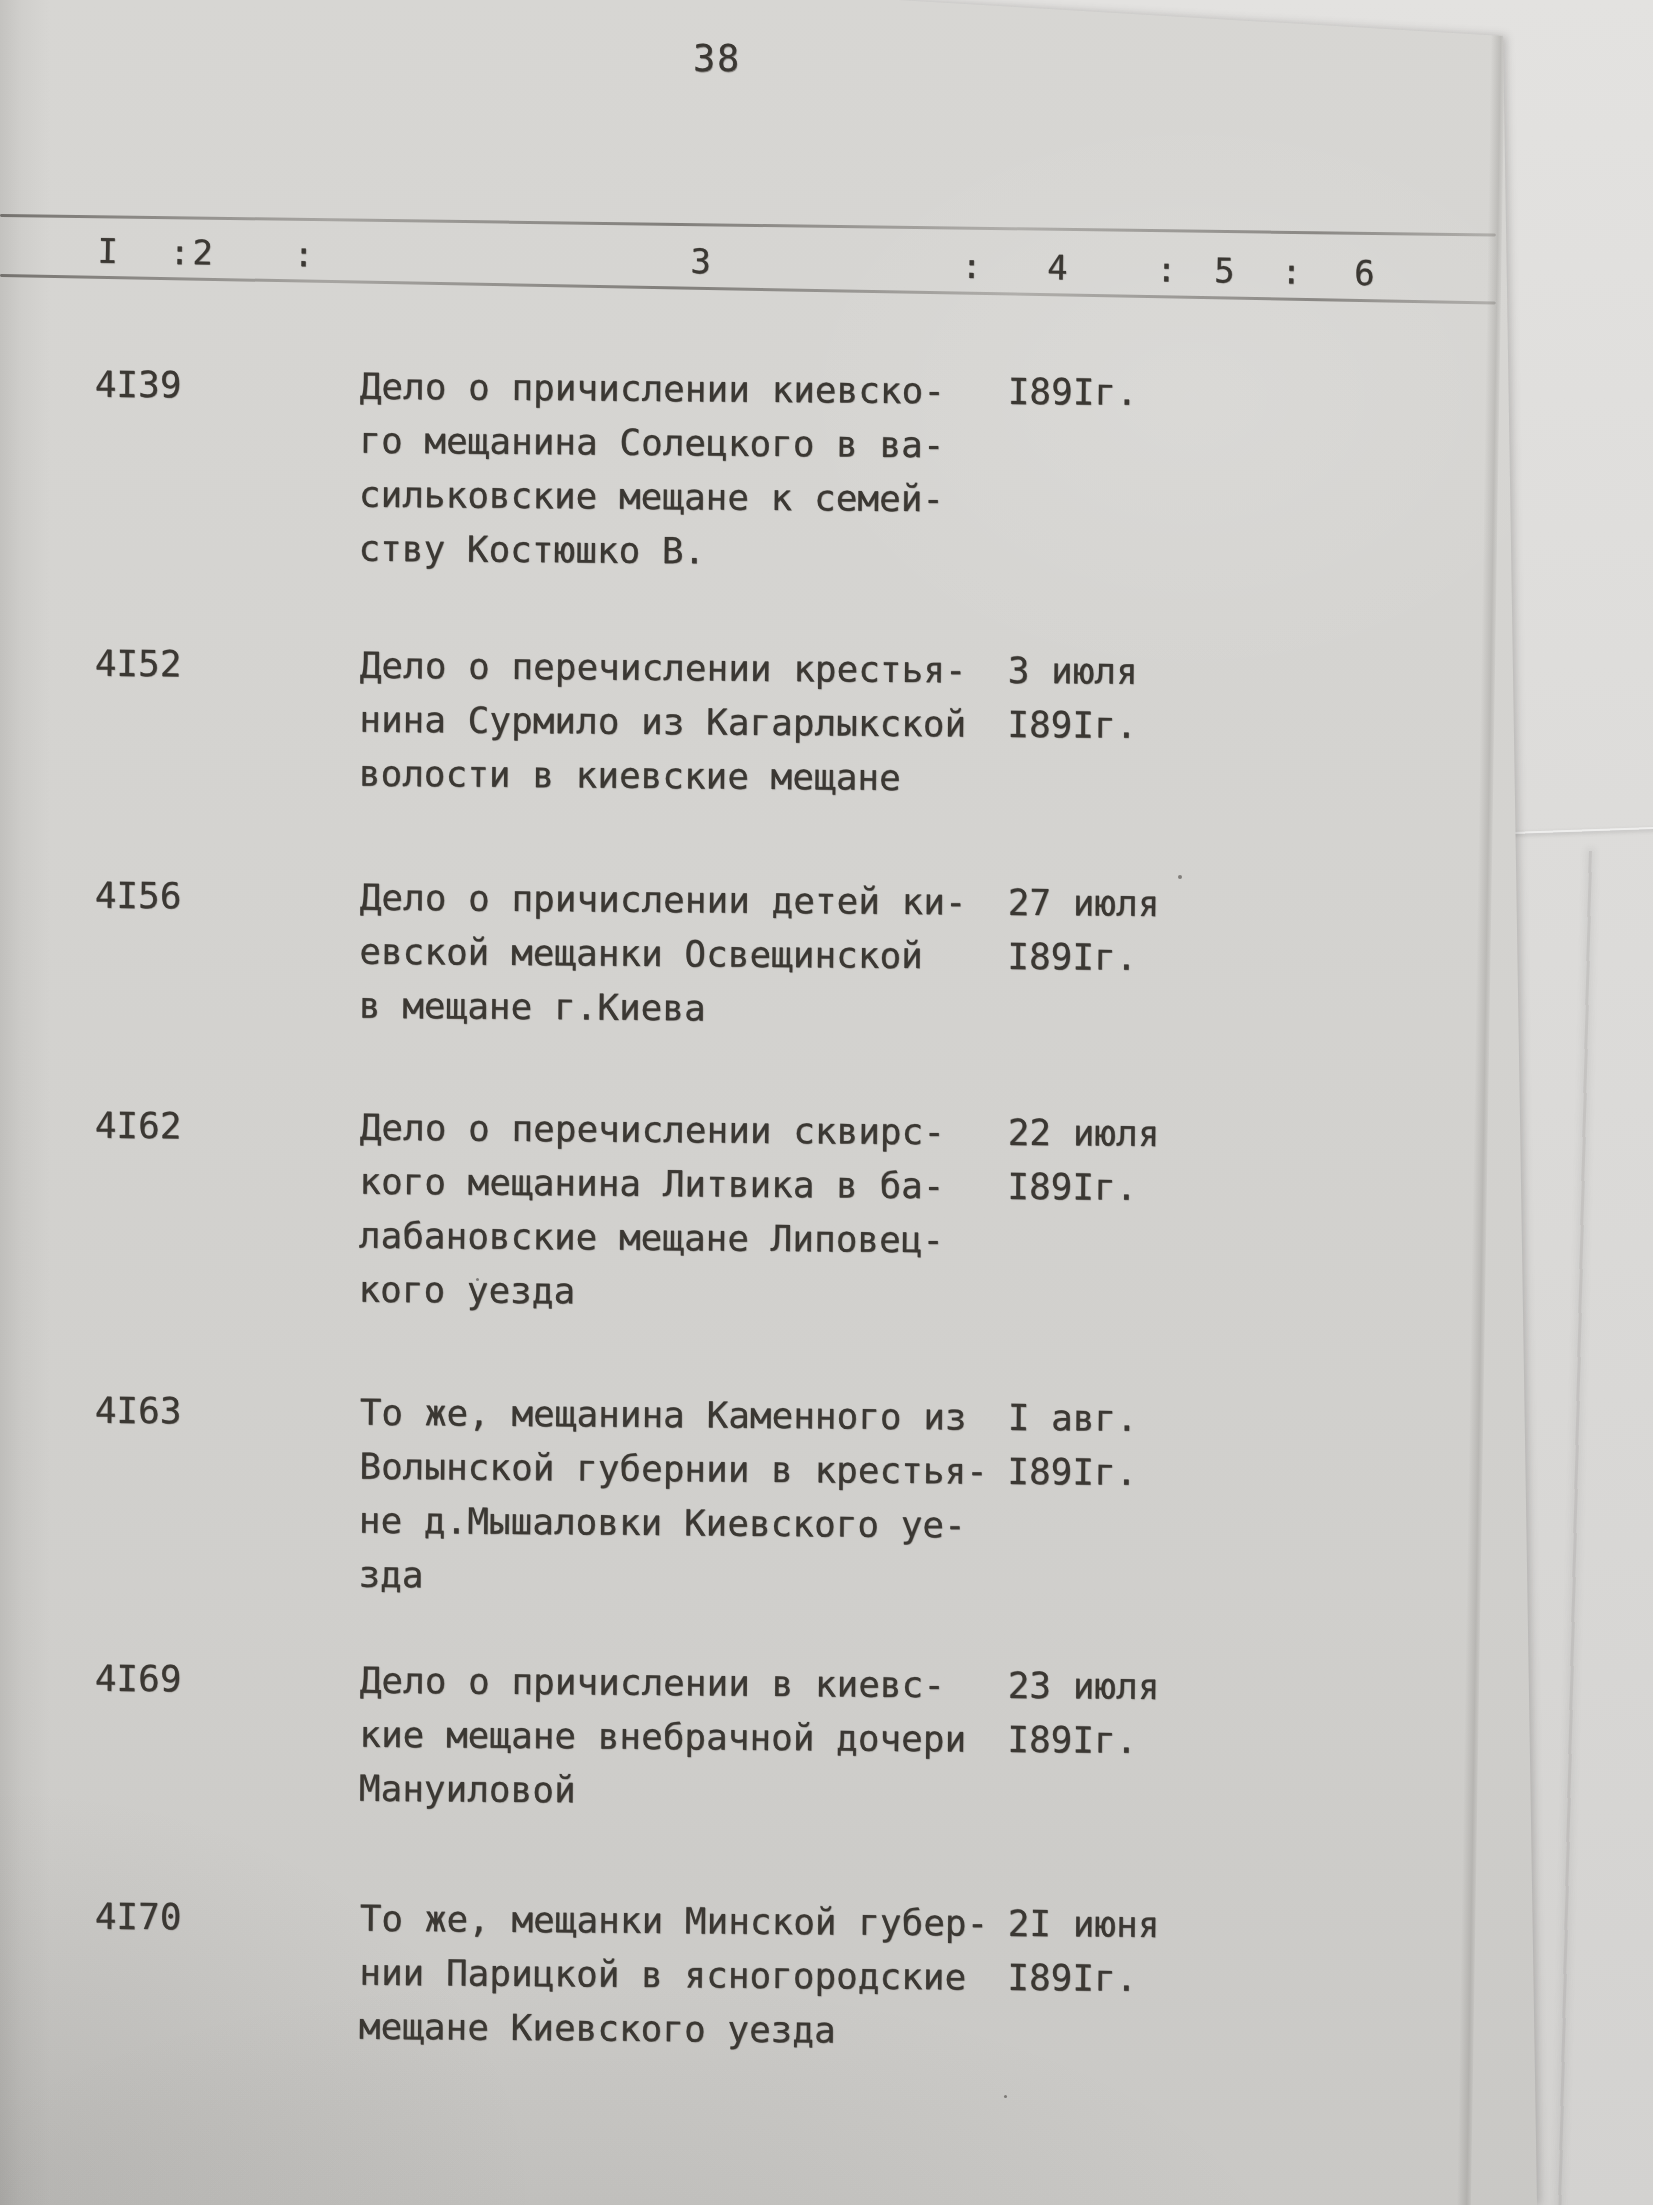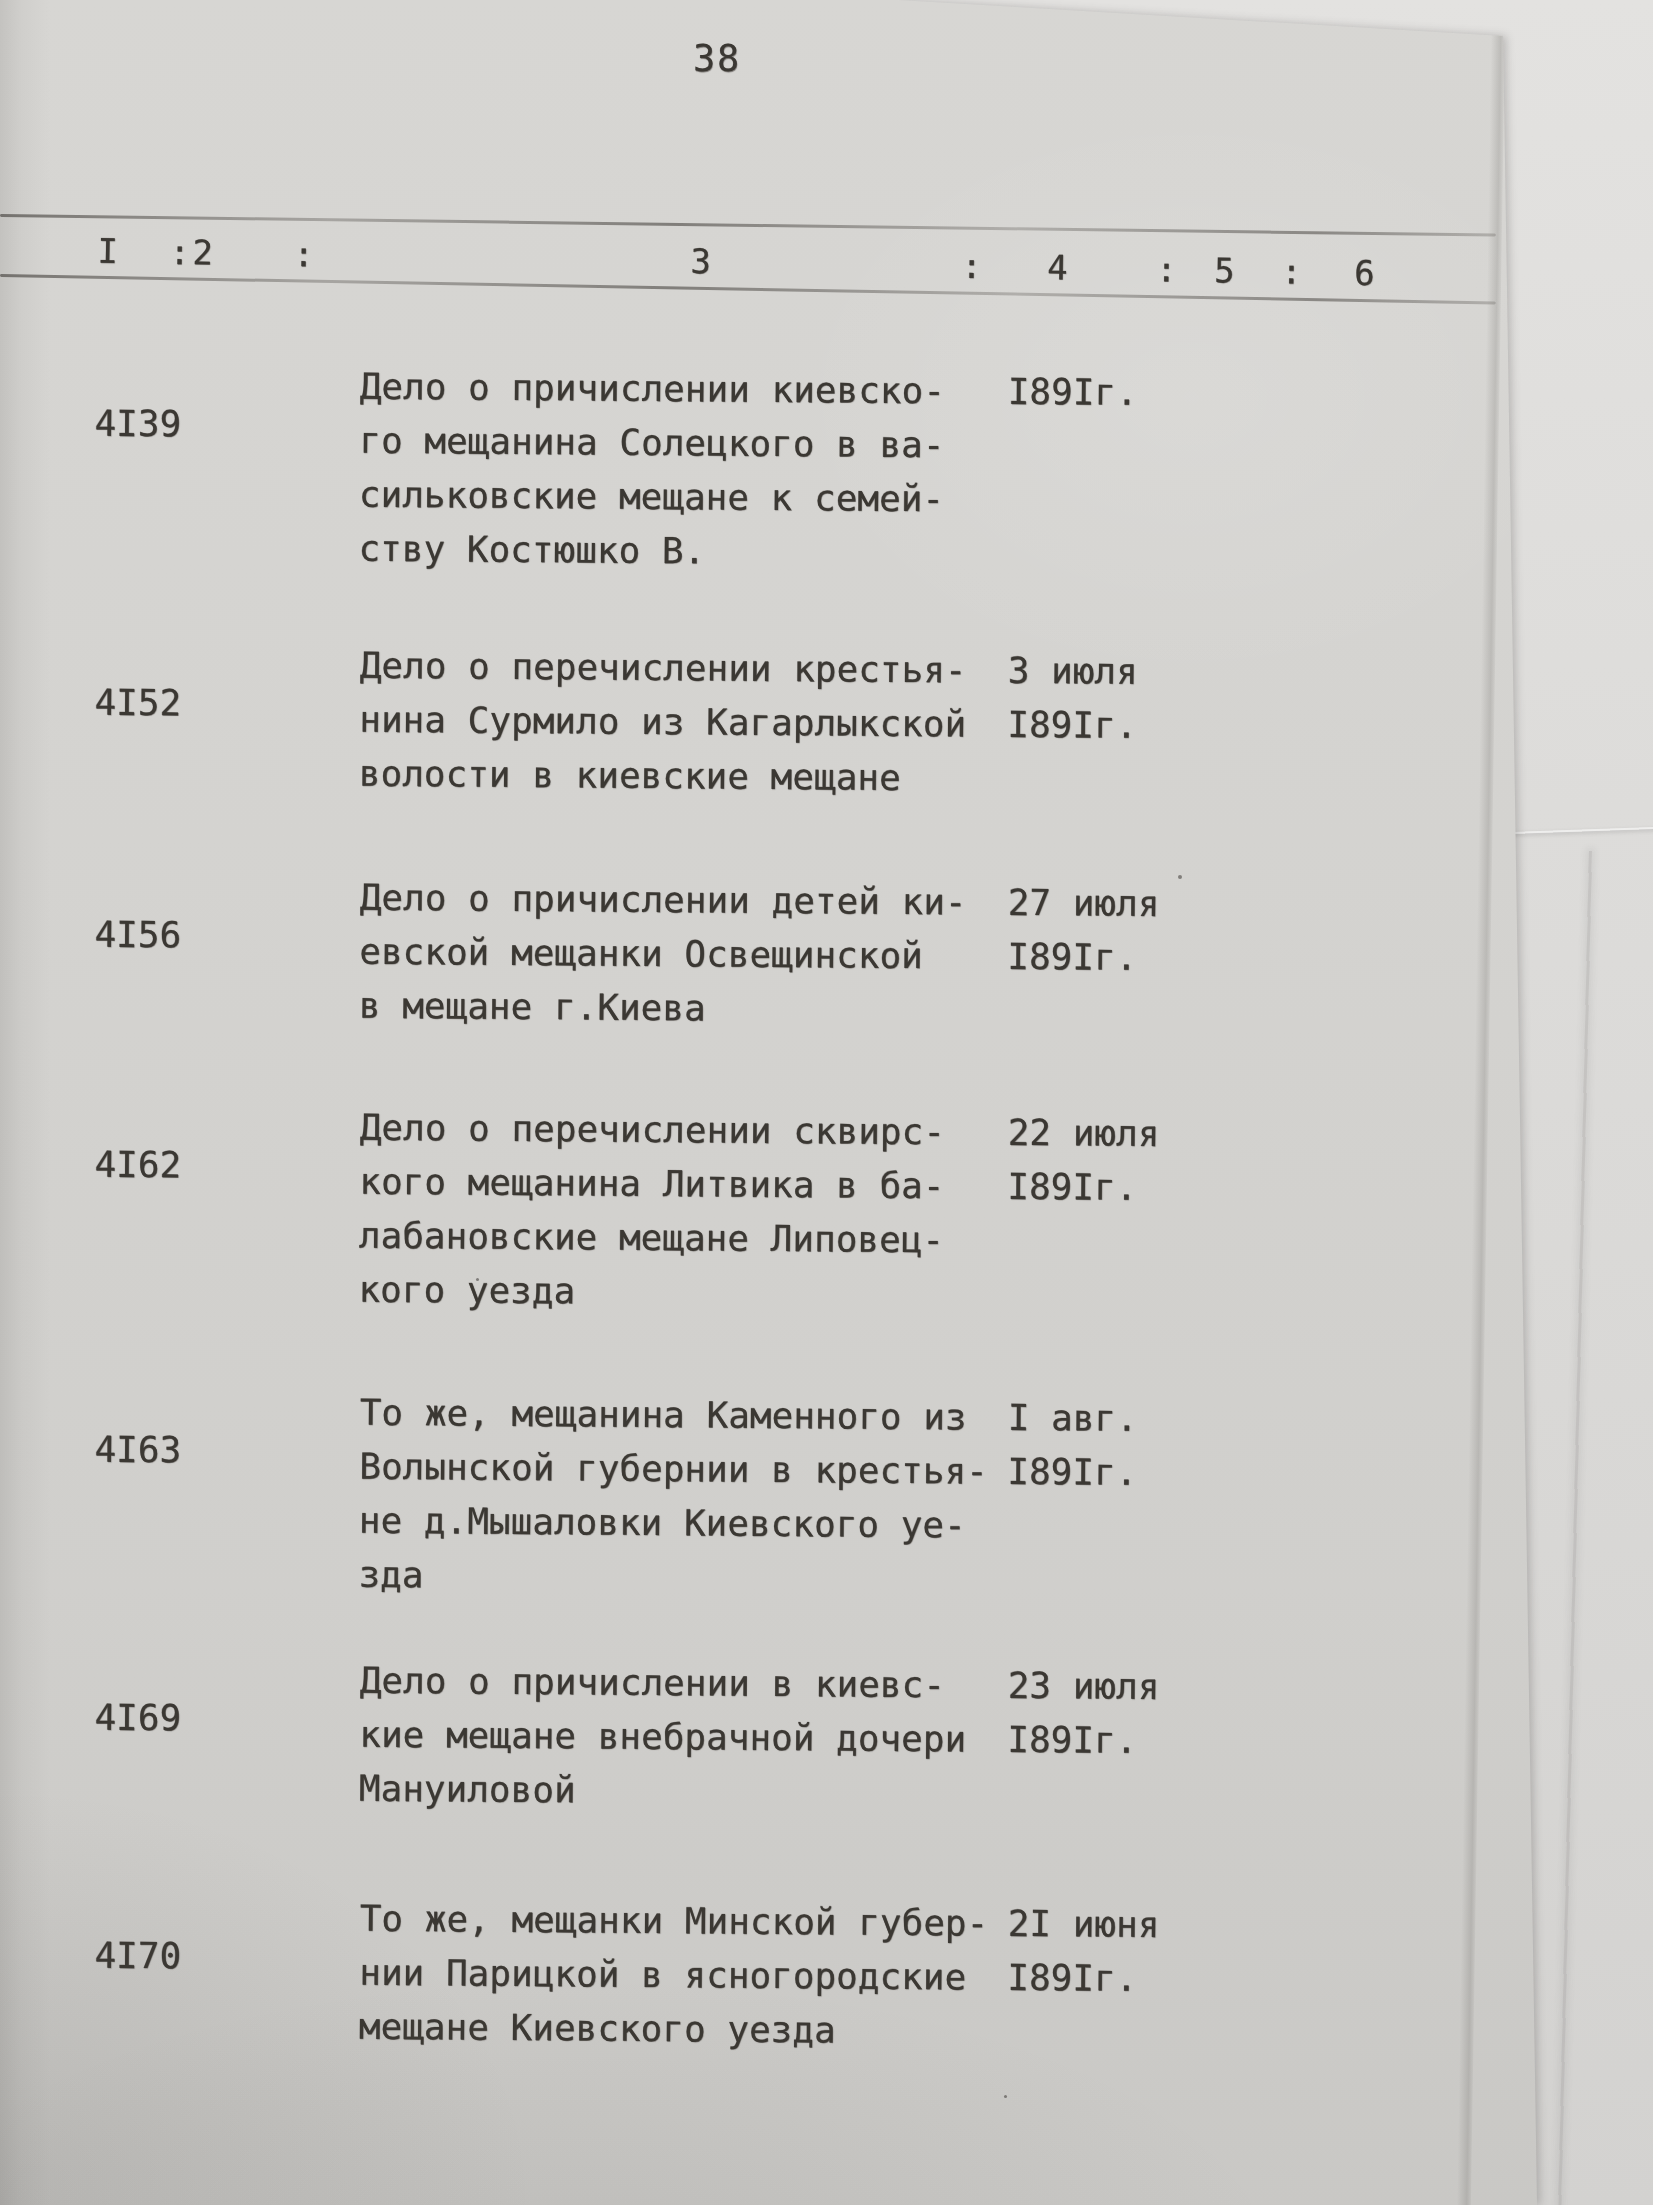--- a/index.html
+++ b/index.html
@@ -114,21 +114,21 @@
 
   #rows { position: absolute; inset: 0; }
   .row {
     position: absolute;
     left: 0;
     width: 1654px;
     transform: rotate(0.45deg);
     transform-origin: top left;
     font-size: 36px;
   }
-  .cell-num  { position: absolute; left: 95px; top: 0; height: 54px; line-height: 54px; margin-top: 39px; }
+  .cell-num  { position: absolute; left: 95px; top: 0; height: 54px; line-height: 54px; }
   .cell-desc { position: absolute; left: 360px; top: 0; }
   .cell-date { position: absolute; left: 1008px; top: 0; }
   .tline { height: 54px; line-height: 54px; }
 </style>
 </head>
 <body>
 
 <div id="stage">
 
   <div id="backing">

